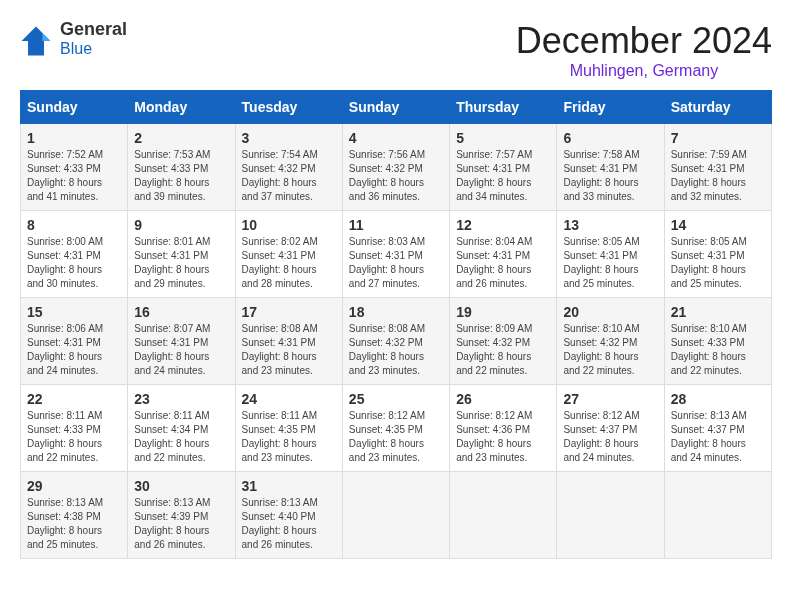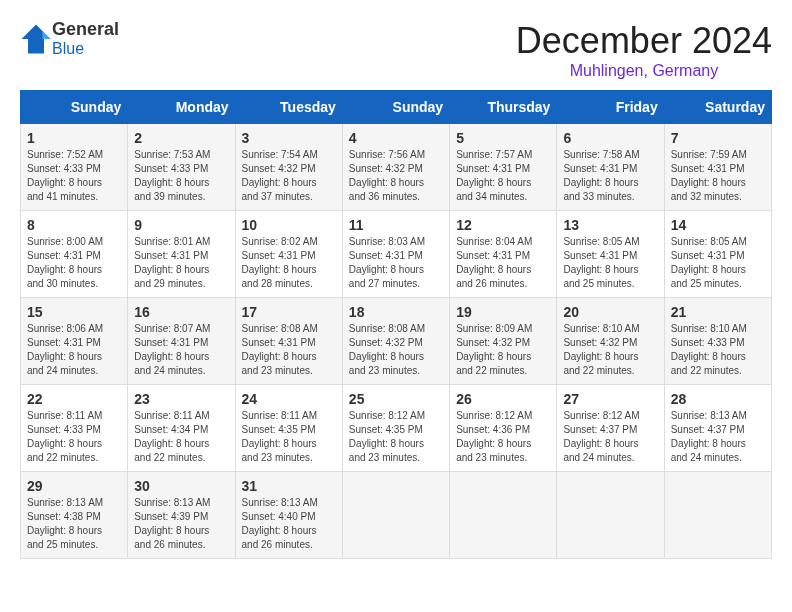--- a/index.html
+++ b/index.html
@@ -11,22 +11,22 @@
       padding: 20px;
     }
     .header {
       display: flex;
       justify-content: space-between;
       align-items: flex-start;
       margin-bottom: 10px;
     }
     .logo {
       display: flex;
-      align-items: center;
-      gap: 0;
+      align-items: flex-end;
+      gap: 8px;
     }
     .logo-text {
       display: flex;
       flex-direction: column;
       line-height: 1.1;
     }
     .logo-general {
       font-size: 18px;
       font-weight: bold;
       color: #333;
@@ -58,21 +58,21 @@
       table-layout: fixed;
     }
     thead tr {
       background-color: #1565c0;
     }
     thead th {
       color: #fff;
       padding: 8px 6px;
       font-size: 14px;
       font-weight: bold;
-      text-align: right;
+      text-align: left;
       border: 1px solid #1565c0;
     }
     tbody tr {
       background: #fff;
     }
     tbody tr:nth-child(odd) {
       background: #f5f5f5;
     }
     tbody td {
       padding: 6px 6px;

